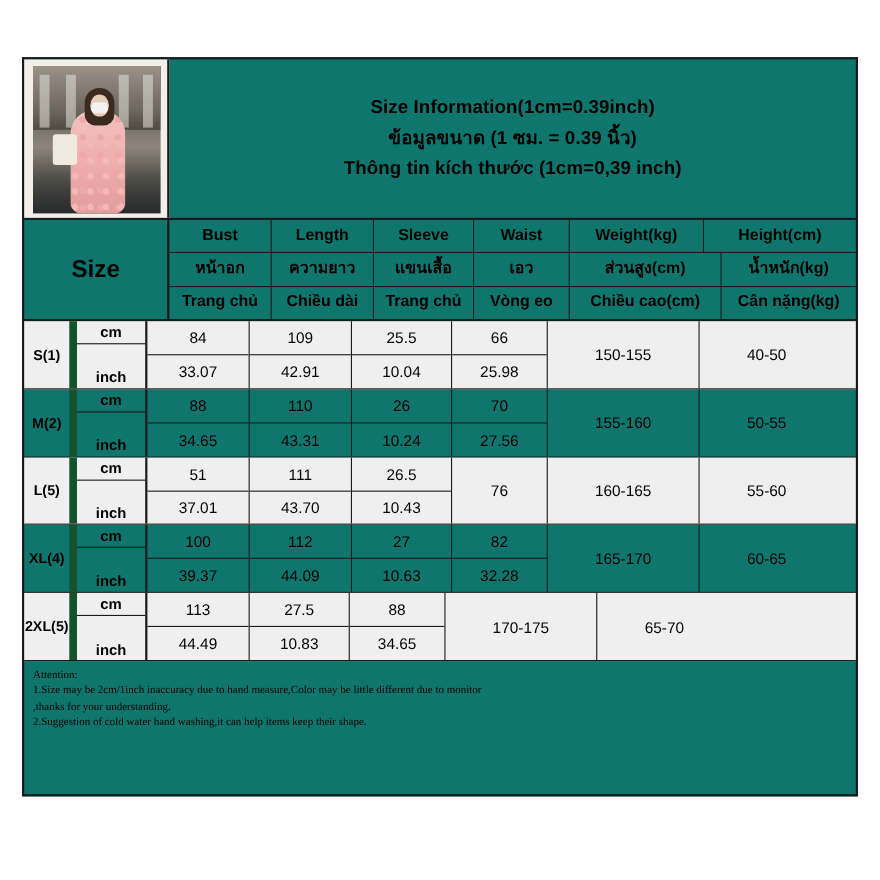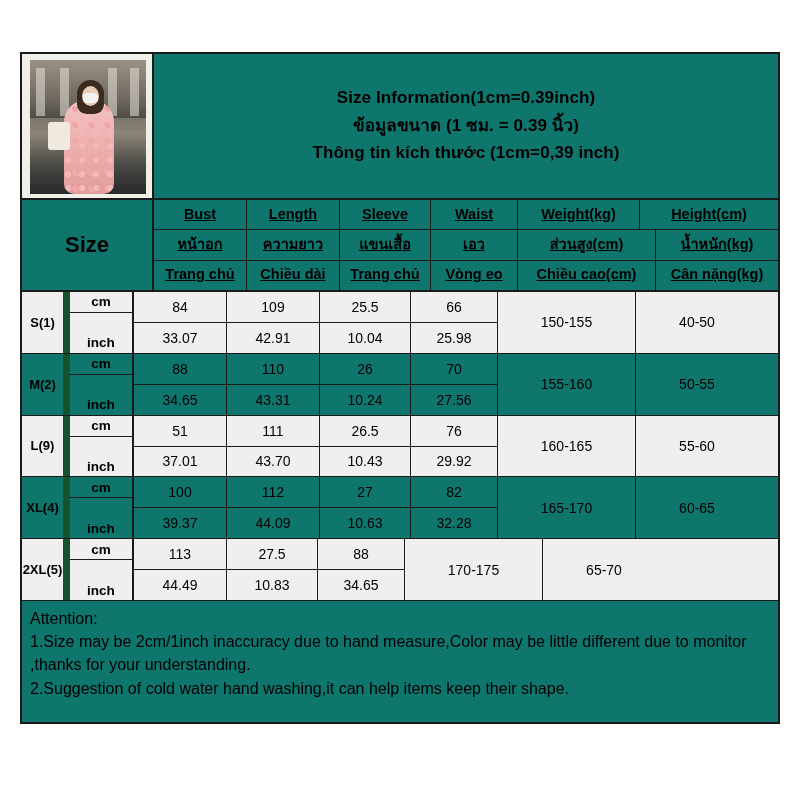--- a/index.html
+++ b/index.html
@@ -148,21 +148,20 @@
     display: flex;
     align-items: center;
     justify-content: center;
     font-size: 22px;
     font-weight: bold;
   }
   .hdr-cols {
     flex: 1;
     display: flex;
     flex-direction: column;
-    text-decoration: underline;
   }
   .hdr-row {
     flex: 1;
     display: flex;
     border-bottom: 1px solid #1a1a1a;
     box-sizing: border-box;
   }
   .hdr-row:last-child { border-bottom: none; }
   .hdr-row .cell {
     border-right: 1px solid #1a1a1a;
@@ -247,22 +246,23 @@
   }
   .span-cell.last { border-right: none; }
 
   
   .attention {
     padding: 6px 8px 4px 8px;
     box-sizing: border-box;
     flex: 1;
   }
   .att-line {
-    font-size: 16px;
+    font-size: 10px;
     line-height: 1.45;
+    font-family: Liberation Serif, serif;
   }
 </style>
 </head>
 <body>
 
 <div class="page">
   <div class="chart">
 
     <div class="head-band">
       <div class="photo-cell">
@@ -366,40 +366,39 @@
       </div>
       <div class="meas-block c-waist">
         <div class="meas-cell">70</div>
         <div class="meas-cell">27.56</div>
       </div>
       <div class="span-cell c-height">155-160</div>
       <div class="span-cell c-weight last">50-55</div>
     </div>
 
     <div class="data-row alt">
-      <div class="size-label">L(9)</div>
+      <div class="size-label">L(5)</div>
       <div class="unit-col">
         <div class="unit-cell">cm</div>
         <div class="unit-cell">inch</div>
       </div>
       <div class="meas-block c-bust">
         <div class="meas-cell">51</div>
         <div class="meas-cell">37.01</div>
       </div>
       <div class="meas-block c-length">
         <div class="meas-cell">111</div>
         <div class="meas-cell">43.70</div>
       </div>
       <div class="meas-block c-sleeve">
         <div class="meas-cell">26.5</div>
         <div class="meas-cell">10.43</div>
       </div>
       <div class="meas-block c-waist">
         <div class="meas-cell">76</div>
-        <div class="meas-cell">29.92</div>
       </div>
       <div class="span-cell c-height">160-165</div>
       <div class="span-cell c-weight last">55-60</div>
     </div>
 
     <div class="data-row">
       <div class="size-label">XL(4)</div>
       <div class="unit-col">
         <div class="unit-cell">cm</div>
         <div class="unit-cell">inch</div>

